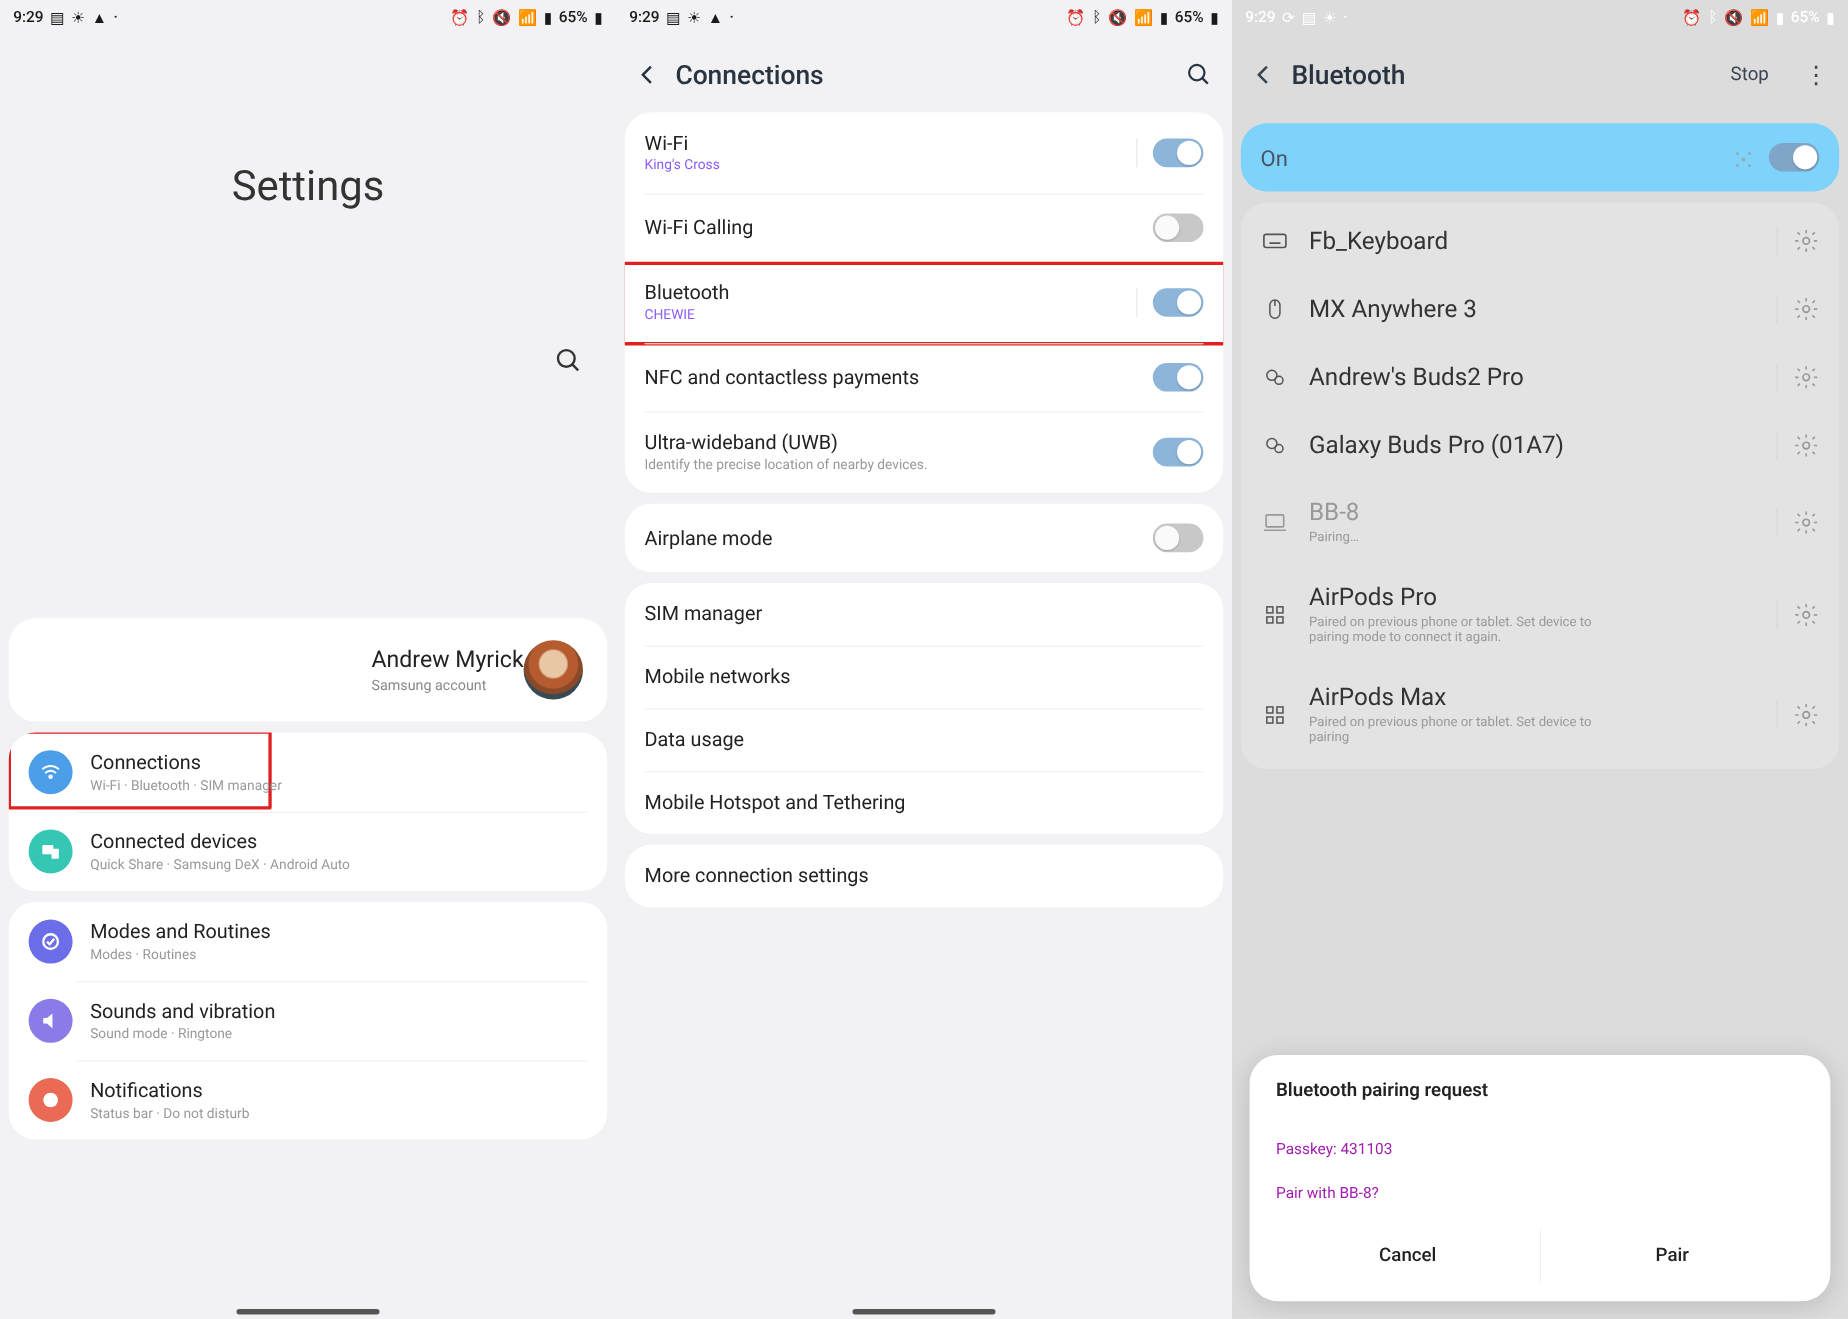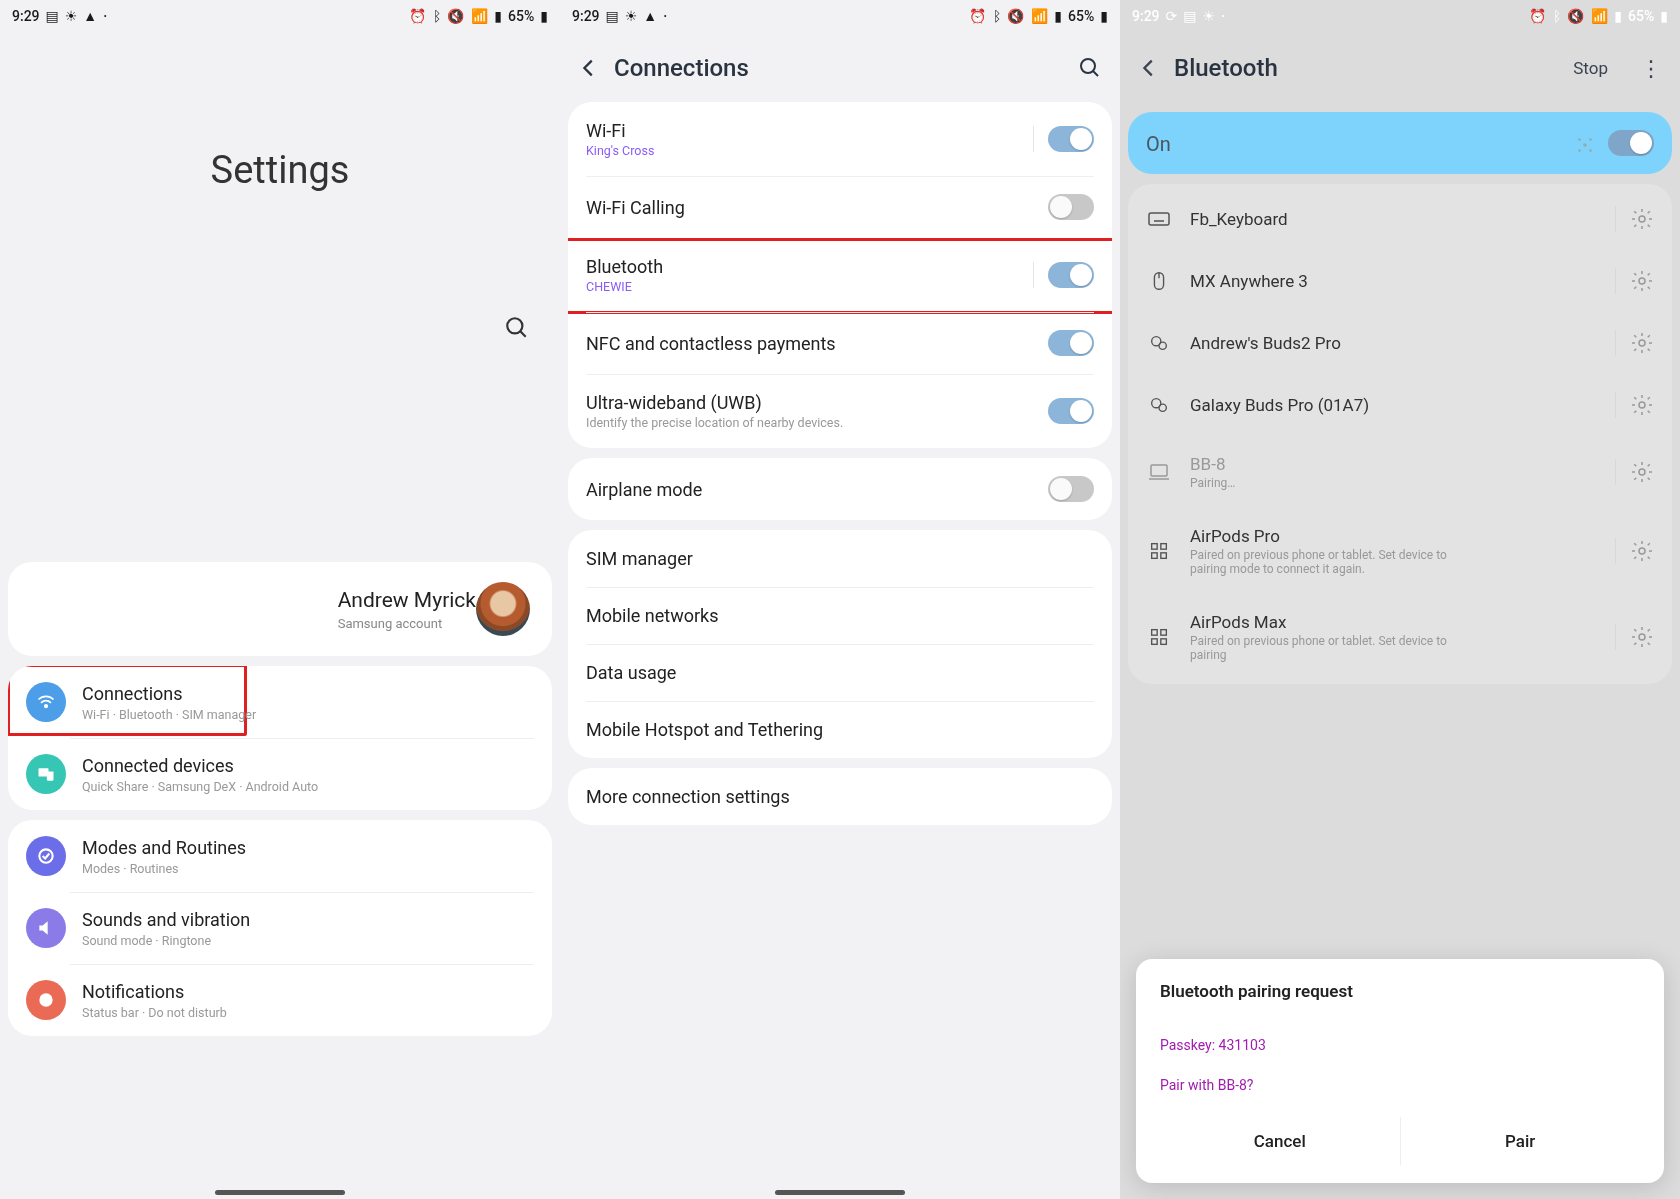--- a/index.html
+++ b/index.html
@@ -130,28 +130,28 @@
   }
   .bt-row + .bt-row::before {
     content:""; position:absolute; left:58px; right:18px; top:0; height:1px; background:#e2e2e2;
   }
   .bt-icon {
     width: 26px; height: 26px; margin-right: 18px;
     display:flex; align-items:center; justify-content:center;
     color:#555; flex-shrink:0;
   }
   .bt-texts { flex:1; }
-  .bt-name { font-size: 17px; color:#333; }
+  .bt-name { font-size: 22px; color:#333; }
   .bt-name.muted { color:#999; }
   .bt-sub { font-size: 12px; color:#999; margin-top:2px; max-width: 260px; }
   .bt-gear { width:24px; color:#999; }
   .bt-divider { width:1px; height:26px; background:#d8d8d8; margin: 0 14px; }
   .dialog {
     position:absolute; left:16px; right:16px; bottom:16px;
-    background:#fff; border-radius: 16px;
+    background:#fff; border-radius: 26px;
     padding: 22px 24px 18px 24px;
     box-shadow: 0 4px 24px rgba(0,0,0,.15);
   }
   .dialog-title { font-size: 17px; font-weight:600; color:#222; margin-bottom: 36px; }
   .dialog-line { font-size: 14px; color:#a21caf; margin-bottom: 24px; }
   .dialog-btns { display:flex; margin-top: 14px; }
   .dialog-btn { flex:1; text-align:center; padding: 14px 0; font-size:17px; color:#222; font-weight:500; }
   .dialog-btn + .dialog-btn { border-left: 1px solid #eee; }
   .stop-link { font-size: 17px; color:#3a4450; margin-right: 18px; }
   .kebab { font-size: 22px; color:#3a4450; letter-spacing: 0; }

